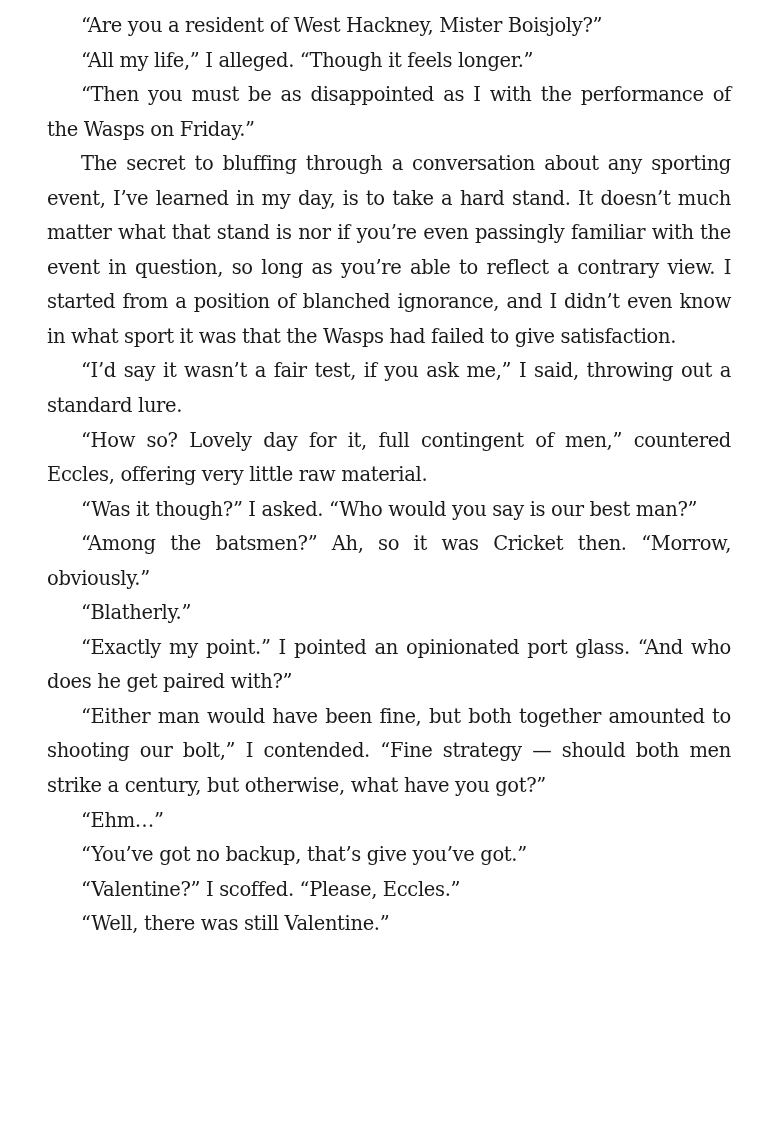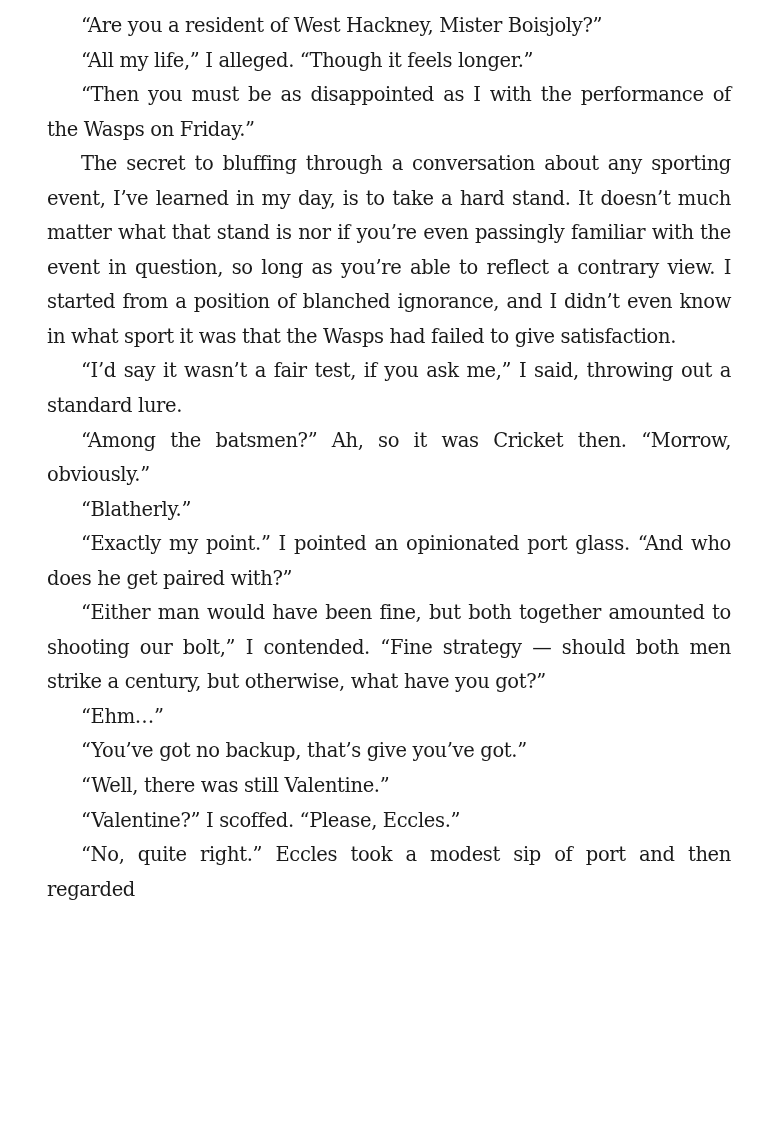--- a/index.html
+++ b/index.html
@@ -34,22 +34,23 @@
 </style>
 </head>
 <body>
 
 <main class="book-page">
   <p>“Are you a resident of West Hackney, Mister Boisjoly?”</p>
   <p>“All my life,” I alleged. “Though it feels longer.”</p>
   <p>“Then you must be as disappointed as I with the performance of the Wasps on Friday.”</p>
   <p>The secret to bluffing through a conversation about any sporting event, I’ve learned in my day, is to take a hard stand. It doesn’t much matter what that stand is nor if you’re even passingly familiar with the event in question, so long as you’re able to reflect a contrary view. I started from a position of blanched ignorance, and I didn’t even know in what sport it was that the Wasps had failed to give satisfaction.</p>
   <p>“I’d say it wasn’t a fair test, if you ask me,” I said, throwing out a standard lure.</p>
+  <p>“How so? Lovely day for it, full contingent of men,” countered Eccles, offering very little raw material.</p>
+  <p>“Was it though?” I asked. “Who would you say is our best man?”</p>
   <p>“Among the batsmen?” Ah, so it was Cricket then. “Morrow, obviously.”</p>
   <p>“Blatherly.”</p>
   <p>“Exactly my point.” I pointed an opinionated port glass. “And who does he get paired with?”</p>
   <p>“Either man would have been fine, but both together amounted to shooting our bolt,” I contended. “Fine strategy — should both men strike a century, but otherwise, what have you got?”</p>
   <p>“Ehm…”</p>
   <p>“You’ve got no backup, that’s give you’ve got.”</p>
+  <p>“Valentine?” I scoffed. “Please, Eccles.”</p>
   <p>“Well, there was still Valentine.”</p>
-  <p>“Valentine?” I scoffed. “Please, Eccles.”</p>
-  <p>“No, quite right.” Eccles took a modest sip of port and then regarded</p>
 </main>
 
 </body></html>

